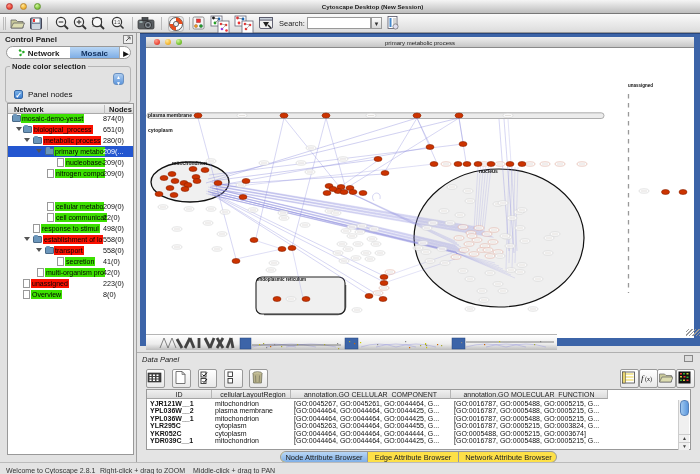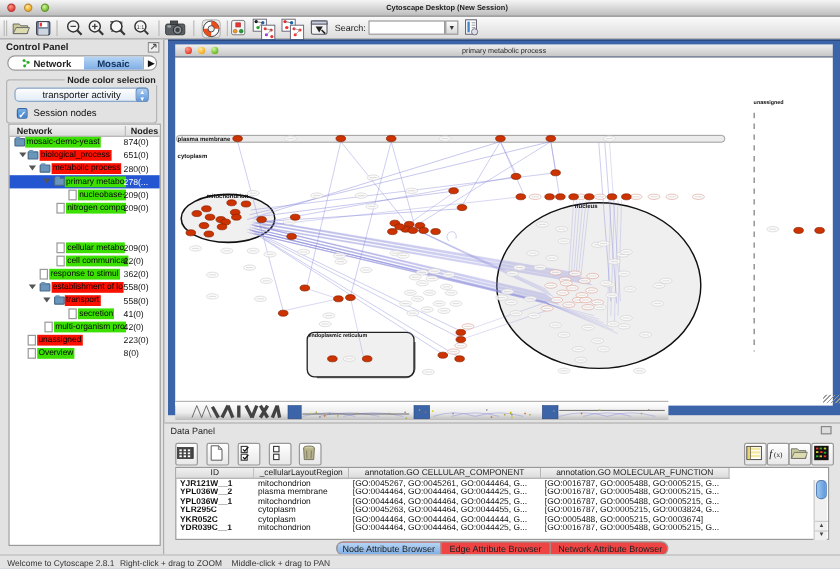--- a/index.html
+++ b/index.html
@@ -21,21 +21,21 @@
 #searcharrow{position:absolute;left:371px;top:3px;width:11px;height:12px;background:linear-gradient(#fdfdfd,#d8d8d8);border:1px solid #999;font-size:6px;text-align:center;line-height:12px;color:#333;}
 
 #cpanel{left:0;top:33px;width:137px;height:429px;background:#e2e2e2;border-right:1px solid #a0a0a0;}
 #cptitle{position:absolute;left:5px;top:2px;font-size:8px;font-weight:bold;color:#222;}
 
 #tabs{position:absolute;left:6px;top:13px;width:125px;height:13px;background:#fff;border:1px solid #999;border-radius:7px;overflow:hidden;font-size:8px;font-weight:bold;}
 #tabs .net{position:absolute;left:0;top:0;width:63px;height:13px;text-align:center;line-height:13px;color:#222;}
 #tabs .mos{position:absolute;left:63px;top:0;width:49px;height:13px;text-align:center;line-height:13px;color:#10305e;background:linear-gradient(#b8d6f5,#74a7e3);}
 #tabs .arr{position:absolute;left:112px;top:0;width:13px;height:13px;text-align:center;line-height:13px;font-size:7px;color:#111;border-left:1px solid #aaa;}
 #groupbox{position:absolute;left:5px;top:33px;width:126px;height:37px;border:1px solid #b5b5b5;border-radius:3px;}
-#grouplbl{position:absolute;left:10px;top:29px;font-size:7.5px;font-weight:bold;color:#222;background:#e2e2e2;padding:0 2px;margin-left:44px;}
+#grouplbl{position:absolute;left:10px;top:29px;font-size:7.5px;font-weight:bold;color:#222;background:#e2e2e2;padding:0 2px;}
 #combo{position:absolute;left:12px;top:40px;width:112px;height:12px;background:linear-gradient(#fdfdfd,#e2ecf8);border:1px solid #8aa8cc;border-radius:4px;font-size:8px;color:#111;text-align:center;line-height:12px;}
 #combostep{position:absolute;left:113px;top:40px;width:11px;height:12px;background:linear-gradient(#aecdf0,#5e97dd);border:1px solid #6a90c0;border-radius:3px;color:#fff;font-size:5px;line-height:6px;text-align:center;}
 #chk{position:absolute;left:14px;top:57px;width:9px;height:9px;background:linear-gradient(#7db3e8,#3b7ed0);border:1px solid #3568a8;border-radius:2px;color:#fff;font-size:8px;line-height:9px;text-align:center;font-weight:bold;}
 #chklbl{position:absolute;left:28px;top:57px;font-size:8px;color:#111;}
 #treepanel{position:absolute;left:7px;top:70px;width:127px;height:352px;background:#fff;border:1px solid #999;}
 #treehdr{position:absolute;left:0;top:0;width:125px;height:10px;background:linear-gradient(#f2f2f2,#ddd);border-bottom:1px solid #aaa;font-size:7.5px;font-weight:bold;color:#222;}
 #treehdr .c1{position:absolute;left:6px;top:1px;}
 #treehdr .c2{position:absolute;left:96px;top:1px;border-left:1px solid #bbb;padding-left:4px;height:9px;}
 .trow{position:absolute;left:0;width:125px;height:11px;font-size:7px;white-space:nowrap;}
 .trow .lbl{position:absolute;top:1px;padding:0 1px;color:#050505;height:9px;line-height:9.5px;}
@@ -55,31 +55,31 @@
 #nettitle .t1{left:8px;background:radial-gradient(circle at 35% 30%,#ff9a8a,#ee5544 55%,#cc2211);}
 #nettitle .t2{left:19px;background:radial-gradient(circle at 35% 30%,#ffe9a0,#f5bb3c 55%,#dd9911);}
 #nettitle .t3{left:30px;background:radial-gradient(circle at 35% 30%,#d2f5a0,#7ec83a 55%,#5a9a1a);}
 #netcontent{position:absolute;left:6px;top:14px;width:548px;height:290px;background:#fff;}
 
 #strip{left:146px;top:334px;width:411px;height:16px;background:linear-gradient(#ffffff,#ececec 60%,#bdbdbd);border-top:1px solid #b5b5b5;}
 #grip{left:686px;top:329px;width:9px;height:7px;background:
  repeating-linear-gradient(135deg,transparent 0 1.5px,#9a9a9a 1.5px 2.5px);}
 
 #dpanel{left:137px;top:352px;width:563px;height:110px;background:#e4e4e4;border-top:1px solid #b0b0b0;}
-#dptitle{position:absolute;left:5px;top:2px;font-size:7.5px;color:#222;}
+#dptitle{position:absolute;left:5px;top:2px;font-size:7.5px;color:#222;font-style:italic;}
 #dpicon{position:absolute;right:7px;top:2px;width:9px;height:7px;border:1px solid #888;background:#ddd;}
 .dbtn{position:absolute;top:16px;width:19px;height:19px;background:linear-gradient(#fff,#e8e8e8);border:1px solid #999;border-radius:2px;}
 #dtable{position:absolute;left:9px;top:36px;width:545px;height:61px;background:#fff;border:1px solid #999;font-size:7px;}
 .dhdr{position:absolute;top:0;height:9px;background:linear-gradient(#f0f0f0,#dcdcdc);border-right:1px solid #b5b5b5;border-bottom:1px solid #a5a5a5;text-align:center;color:#222;line-height:9px;overflow:hidden;}
 .drow{position:absolute;height:8px;line-height:8px;white-space:nowrap;overflow:hidden;color:#111;}
 .dcell{position:absolute;top:0;height:8px;overflow:hidden;padding-left:3px;}
 #dscroll{position:absolute;right:1px;top:10px;width:11px;height:50px;background:#f0f0f0;border-left:1px solid #ccc;}
 #dthumb{position:absolute;left:1px;top:0px;width:9px;height:16px;background:linear-gradient(90deg,#9ec7ef,#5b97dd);border:1px solid #5580b8;border-radius:4px;}
 
-#segtabs{left:280px;top:451px;width:277px;height:12px;font-size:7.5px;background:#ef4444;border:1px solid #999;border-radius:6px;overflow:hidden;}
+#segtabs{left:280px;top:451px;width:277px;height:12px;font-size:7.5px;background:#fde047;border:1px solid #999;border-radius:6px;overflow:hidden;}
 #segtabs div{position:absolute;top:0;height:12px;line-height:12px;text-align:center;color:#222;}
 #segtabs .s1{left:0;width:87px;background:linear-gradient(#b8d6f5,#74a7e3);border-right:1px solid #999;}
 #segtabs .s2{left:87px;width:91px;border-right:1px solid #999;}
 #segtabs .s3{left:178px;width:99px;}
 
 #statusbar{left:0;top:462px;width:700px;height:12px;background:#e3e3e3;border-top:1px solid #bbb;font-size:7px;color:#333;}
 #statusbar span{position:absolute;top:4px;}
 </style></head>
 <body>
 <div class="abs" id="titlebar">
@@ -206,24 +206,23 @@
           <circle cx="5.5" cy="3" r="1.2" fill="#2a2"></circle>
           <circle cx="2.5" cy="6" r="1.2" fill="#2a2"></circle>
           <line x1="2" y1="1.5" x2="5.5" y2="3" stroke="#2a2" stroke-width=".5"></line>
           <line x1="2.5" y1="6" x2="5.5" y2="3" stroke="#2a2" stroke-width=".5"></line>
         </svg> Network</div>
       <div class="mos">Mosaic</div>
       <div class="arr">▶</div>
     </div>
 <div id="groupbox"></div>
 <div id="grouplbl">Node color selection</div>
-<div id="combo">transporter activity</div>
 <div id="combostep">▲<br>▼</div>
 <div id="chk">✓</div>
-    <div id="chklbl">Session nodes</div>
+    <div id="chklbl">Panel nodes</div>
 <div id="treepanel">
 <div id="treehdr">
         <span class="c1">Network</span>
         <span class="c2">Nodes</span>
       </div>
 <div class="trow" style="top:9.0px">
         <div class="folder" style="left:4px"></div>
         <div class="lbl bgG" style="left:13px">mosaic-demo-yeast</div>
         <div class="cnt">874(0)</div>
       </div>
@@ -236,21 +235,21 @@
 <div class="trow" style="top:31.0px">
         <div class="arrow" style="left:16px"></div>
         <div class="folder" style="left:25px"></div>
         <div class="lbl bgR" style="left:35px">metabolic process</div>
         <div class="cnt">280(0)</div>
       </div>
 <div class="trow selrow" style="top:42.0px">
         <div class="arrow" style="left:28px"></div>
         <div class="folder" style="left:37px"></div>
         <div class="lbl bgG" style="left:46px">primary metabo</div>
-        <div class="cnt" style="color:#fff">278(...</div>
+        <div class="cnt" style="color:#fff">209(...</div>
       </div>
 <div class="trow" style="top:53.0px">
         <div class="file" style="left:49px"></div>
         <div class="lbl bgG" style="left:57px">nucleobase-</div>
         <div class="cnt">209(0)</div>
       </div>
 <div class="trow" style="top:64.0px">
         <div class="file" style="left:39px"></div>
         <div class="lbl bgG" style="left:47px">nitrogen compo</div>
         <div class="cnt">209(0)</div>
@@ -261,21 +260,21 @@
         <div class="cnt">209(0)</div>
       </div>
 <div class="trow" style="top:108.0px">
         <div class="file" style="left:39px"></div>
         <div class="lbl bgG" style="left:47px">cell communicat</div>
         <div class="cnt">22(0)</div>
       </div>
 <div class="trow" style="top:119.0px">
         <div class="file" style="left:25px"></div>
         <div class="lbl bgG" style="left:33px">response to stimul</div>
-        <div class="cnt">362(0)</div>
+        <div class="cnt">498(0)</div>
       </div>
 <div class="trow" style="top:130.0px">
         <div class="arrow" style="left:16px"></div>
         <div class="folder" style="left:25px"></div>
         <div class="lbl bgR" style="left:35px">establishment of lo</div>
         <div class="cnt">558(0)</div>
       </div>
 <div class="trow" style="top:141.0px">
         <div class="arrow" style="left:28px"></div>
         <div class="folder" style="left:37px"></div>

